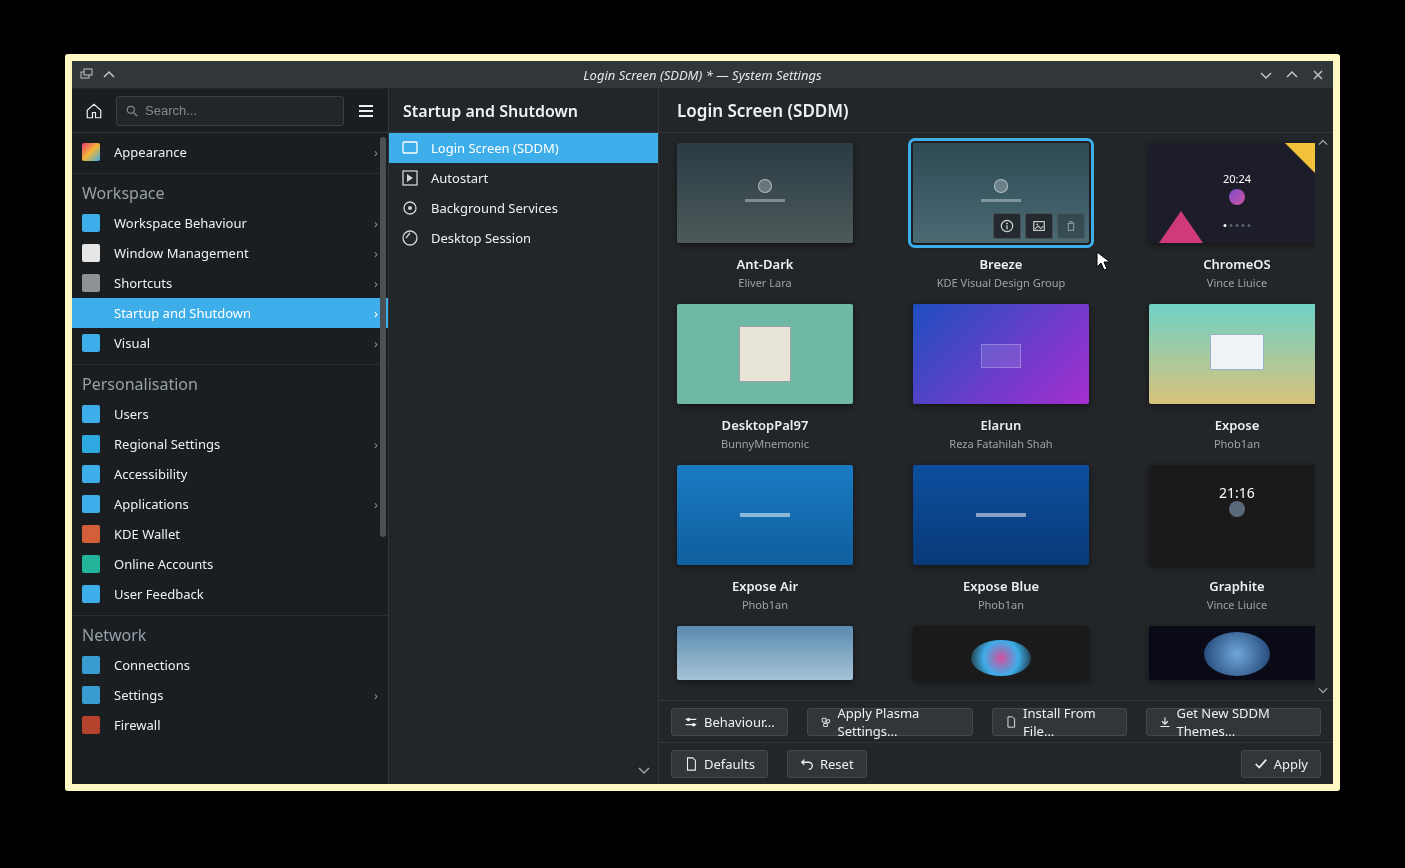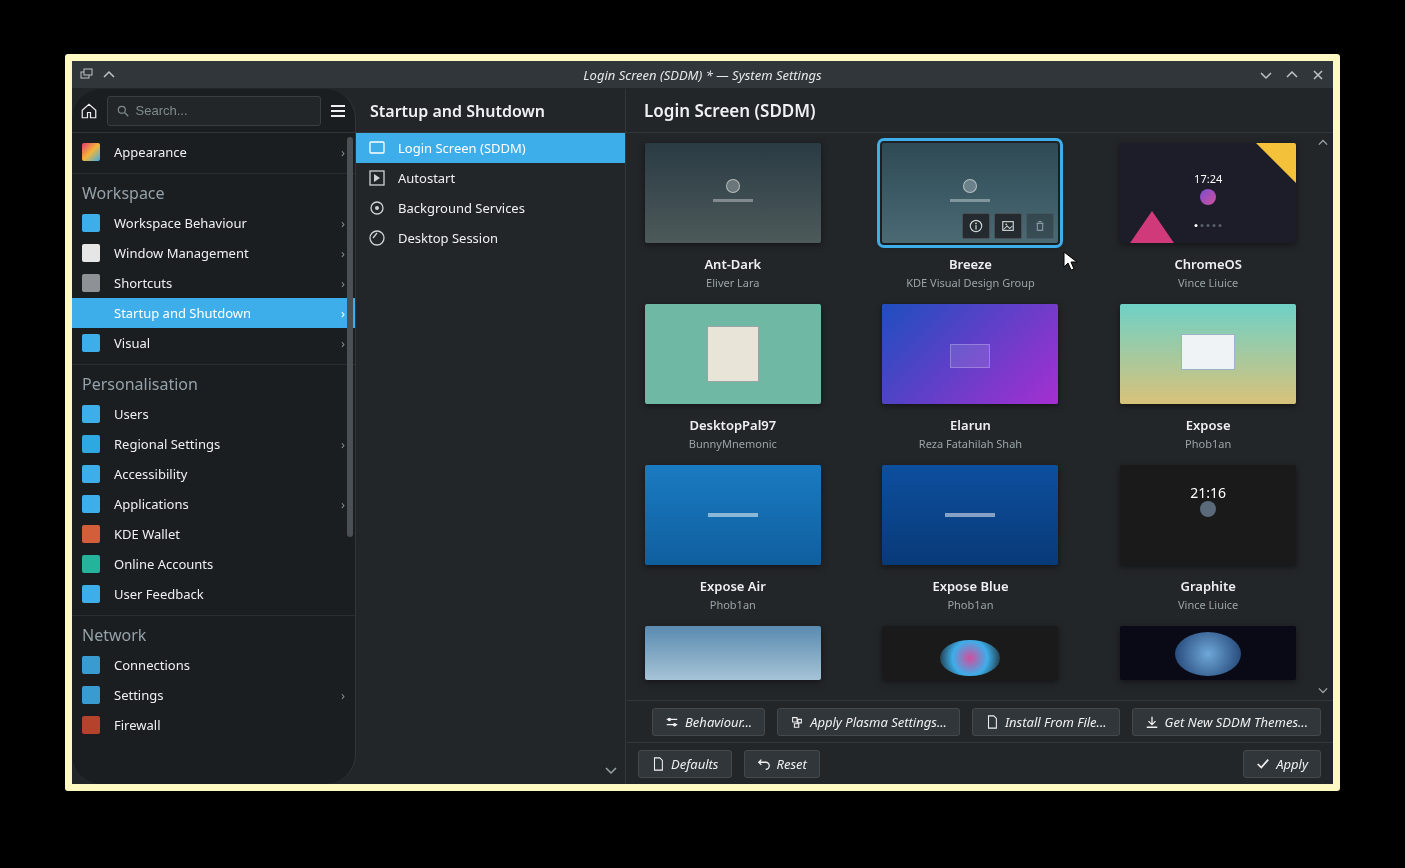--- a/index.html
+++ b/index.html
@@ -47,26 +47,25 @@
 .titlebar-right { margin-left:auto; display:flex; gap:8px; }
 
 .body {
   flex: 1;
   display: flex;
   min-height: 0;
 }
 
 
 .sidebar {
-  width: 284px;
+  width: 317px;
   background: #1b1e20;
   display: flex;
   flex-direction: column;
   border-right: 1px solid #31363b;
-  border-radius: 30px;
 }
 .sidebar-top {
   height: 44px;
   display: flex;
   align-items: center;
   padding: 0 6px;
   gap: 6px;
   border-bottom: 1px solid #31363b;
 }
 .home-btn {
@@ -243,23 +242,22 @@
   position:absolute;
   width:16px; height:22px;
   pointer-events:none;
 }
 
 
 .toolbar {
   height: 42px;
   display:flex; align-items:center;
   padding: 0 12px;
-  gap: 12px;
+  gap: 19px;
   border-top: 1px solid #31363b;
-  font-style: italic;
 }
 .toolbar.upper { justify-content:flex-end; }
 .toolbar.lower { }
 .btn {
   height: 28px;
   padding: 0 12px;
   background: #31363b;
   border: 1px solid #44494e;
   border-radius: 3px;
   display:flex; align-items:center; gap:6px;
@@ -537,21 +535,21 @@
                   </div>
     </div>
     </div>
     <div class="theme-name">Breeze</div>
     <div class="theme-author">KDE Visual Design Group</div>
             </div>
             <div class="theme-card">
     <div class="thumb" style="background:#1d1d2a;">
       <div style="position:absolute;top:0;right:0;width:0;height:0;border-left:40px solid transparent;border-top:40px solid #f3c13a"></div>
       <div style="position:absolute;bottom:0;left:10px;width:0;height:0;border-left:22px solid transparent;border-right:22px solid transparent;border-bottom:32px solid #d13a7a"></div>
-      <div style="position:absolute;top:28px;width:100%;text-align:center;color:#fff;font-size:11px">17:24</div>
+      <div style="position:absolute;top:28px;width:100%;text-align:center;color:#fff;font-size:11px">20:24</div>
       <div style="position:absolute;top:46px;left:50%;transform:translateX(-50%);width:16px;height:16px;border-radius:50%;background:linear-gradient(135deg,#7a4fd1,#d14f9e)"></div>
       <div style="position:absolute;bottom:16px;left:50%;transform:translateX(-50%);display:flex;gap:3px">
                   <span style="width:3px;height:3px;border-radius:50%;background:#fff"></span>
                   <span style="width:3px;height:3px;border-radius:50%;background:#5a5f6a"></span>
                   <span style="width:3px;height:3px;border-radius:50%;background:#5a5f6a"></span>
                   <span style="width:3px;height:3px;border-radius:50%;background:#5a5f6a"></span>
                   <span style="width:3px;height:3px;border-radius:50%;background:#5a5f6a"></span>
                 </div>
     </div>
     <div class="theme-name">ChromeOS</div>

